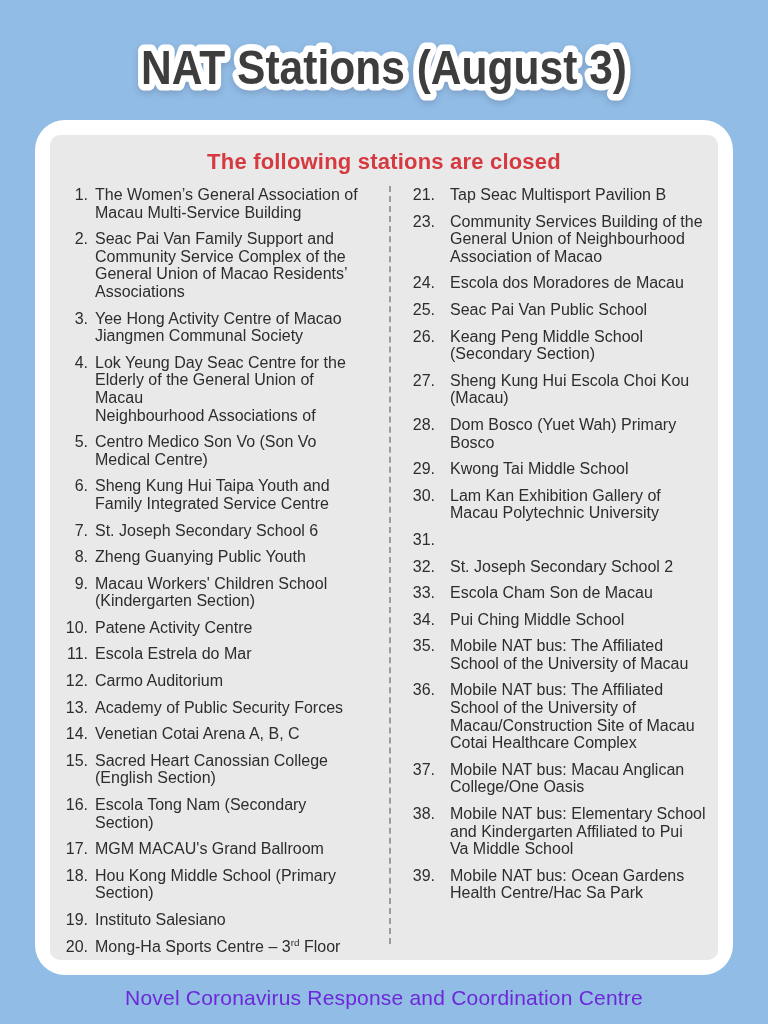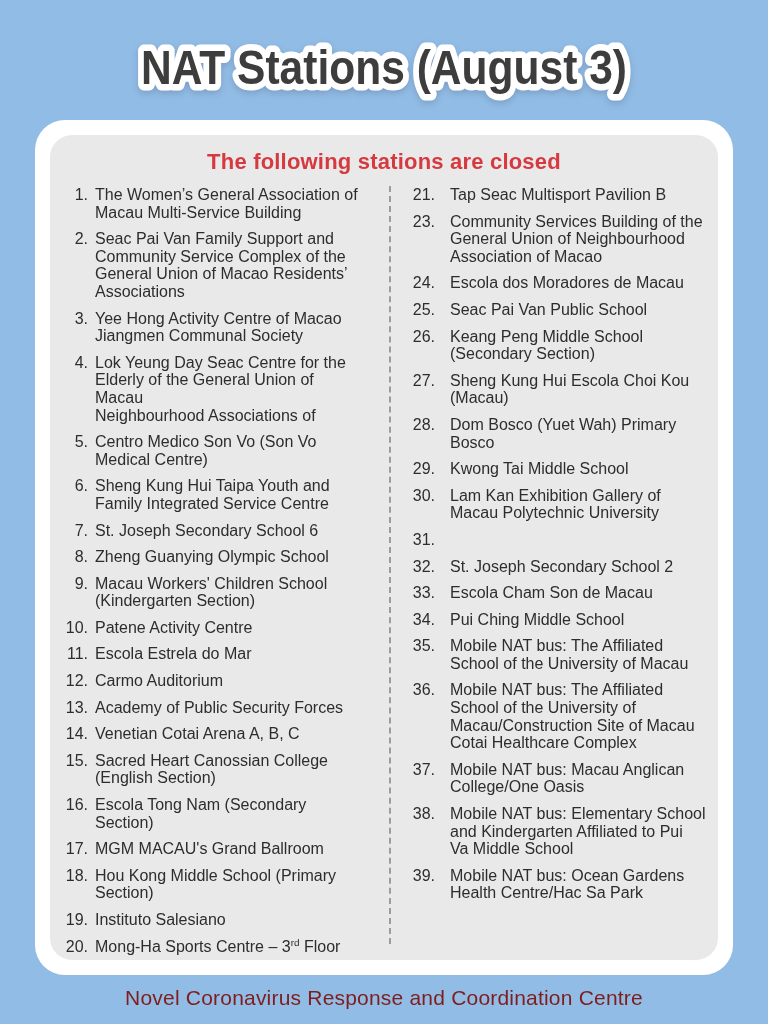--- a/index.html
+++ b/index.html
@@ -28,21 +28,21 @@
   }
   .card {
     position: absolute; left: 35px; top: 120px;
     width: 698px; height: 855px;
     background: #ffffff;
     border-radius: 30px;
   }
   .panel {
     position: absolute; left: 15px; top: 15px; right: 15px; bottom: 15px;
     background: #e9e9e9;
-    border-radius: 22px;
+    border-radius: 10px;
     box-sizing: border-box;
     padding-top: 14px;
   }
   .heading {
     text-align: center;
     font-size: 22px;
     font-weight: bold;
     color: #d6393f;
     letter-spacing: 0.2px;
   }
@@ -71,21 +71,21 @@
     margin-right: 7px;
     line-height: 1.1;
   }
   .col-right .num { flex: 0 0 28px; width: 28px; margin-right: 15px; }
   .txt { flex: 1; }
   .line { line-height: 1.1; white-space: nowrap; }
   .line sup { font-size: 0.62em; line-height: 0; vertical-align: super; }
   .footer {
     position: absolute; left: 0; top: 986px; width: 768px;
     text-align: center;
-    color: #7f1d1d;
+    color: #6d28d9;
     font-size: 21px;
     letter-spacing: 0.2px;
   }
 </style>
 </head>
 <body>
 
 <div class="title-wrap">
   <svg class="title-svg" viewBox="0 0 768 96">
     <text x="384" y="66" text-anchor="middle" textLength="486" lengthAdjust="spacingAndGlyphs">NAT Stations (August 3)</text>
@@ -145,21 +145,21 @@
           </div>
           <div class="item">
             <span class="num">7.</span>
             <span class="txt">
               <div class="line">St. Joseph Secondary School 6</div>
             </span>
           </div>
           <div class="item">
             <span class="num">8.</span>
             <span class="txt">
-              <div class="line">Zheng Guanying Olympic School</div>
+              <div class="line">Zheng Guanying Public Youth</div>
             </span>
           </div>
           <div class="item">
             <span class="num">9.</span>
             <span class="txt">
               <div class="line">Macau Workers' Children School</div>
               <div class="line">(Kindergarten Section)</div>
             </span>
           </div>
           <div class="item">

